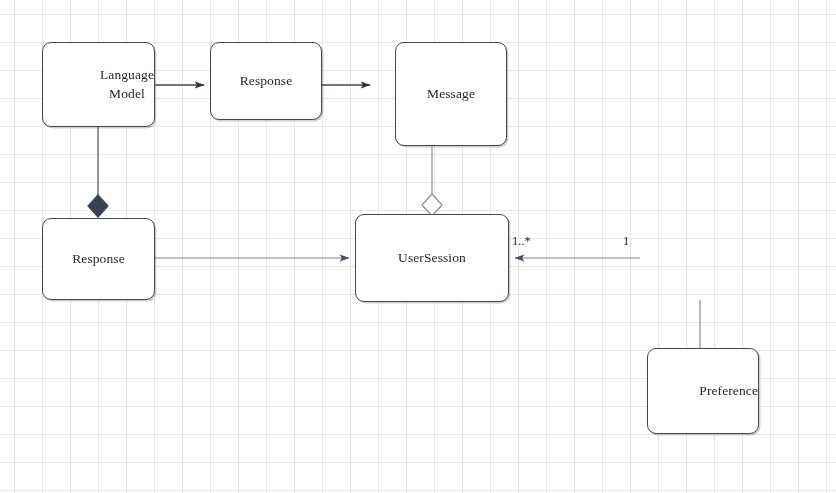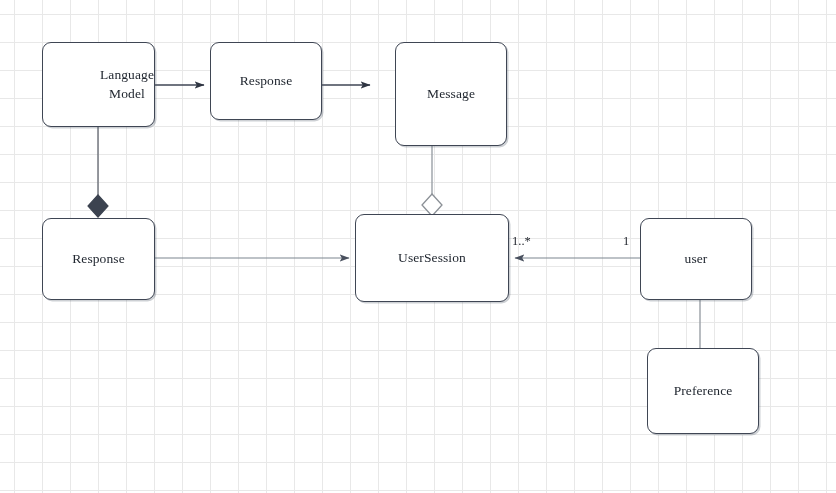--- a/index.html
+++ b/index.html
@@ -113,25 +113,22 @@
   </div>
 
   <div class="node" style="left:42px; top:218px; width:113px; height:82px;">
     <span>Response</span>
   </div>
 
   <div class="node" style="left:355px; top:214px; width:154px; height:88px;justify-content:center;">
     <span>UserSession</span>
   </div>
 
-  <div class="node" style="left:640px; top:218px; width:112px; height:82px;">
-    <span>user</span>
-  </div>
 
-  <div class="node" style="left:647px; top:348px; width:112px; height:86px;">
+  <div class="node" style="left:647px; top:348px; width:112px; height:86px;justify-content:flex-end;">
     <span>Preference</span>
   </div>
 
   <div class="mult-label" style="left:512px; top:234px;">1..*</div>
 
   <div class="mult-label" style="left:623px; top:234px;">1</div>
 
 </div>
 
 </body></html>

